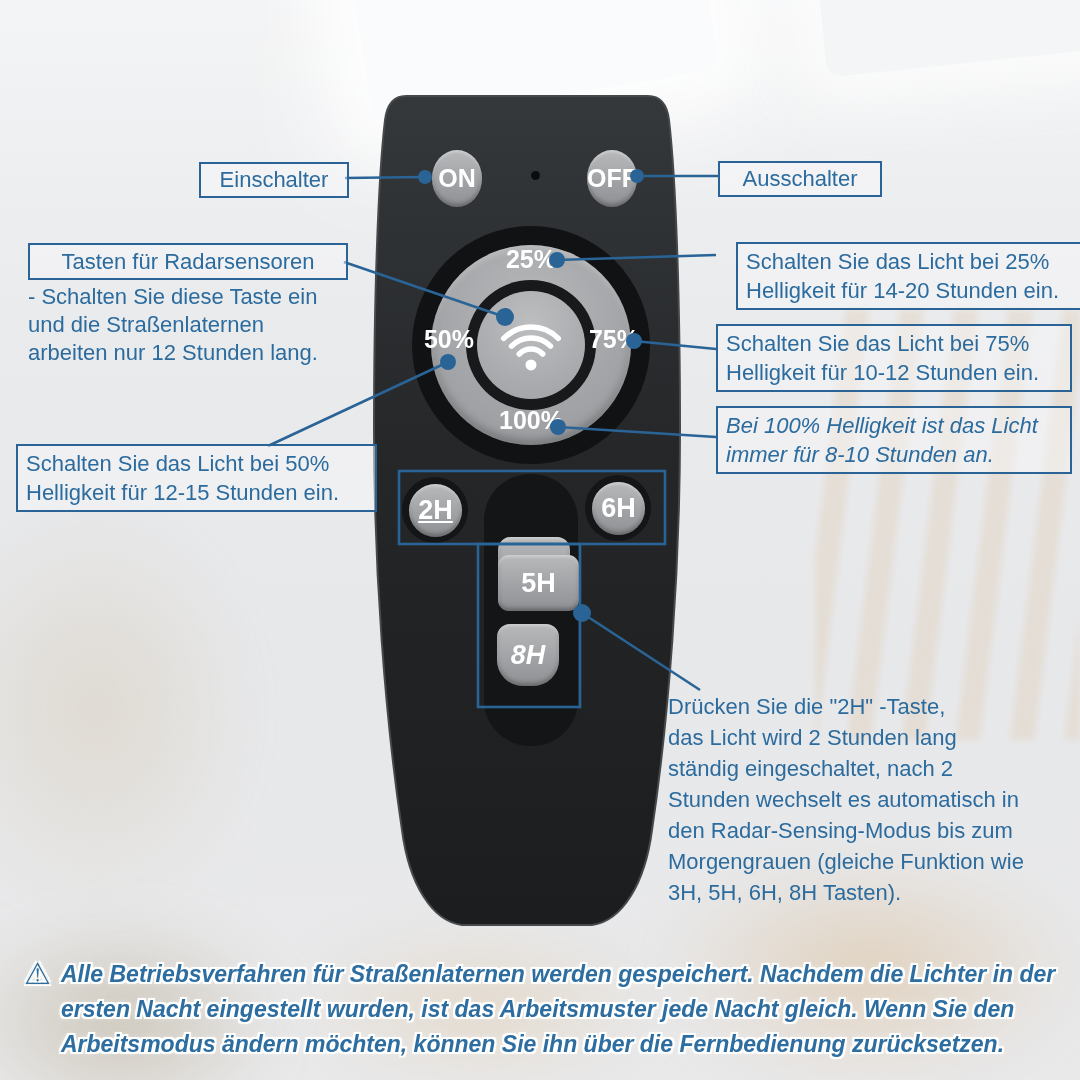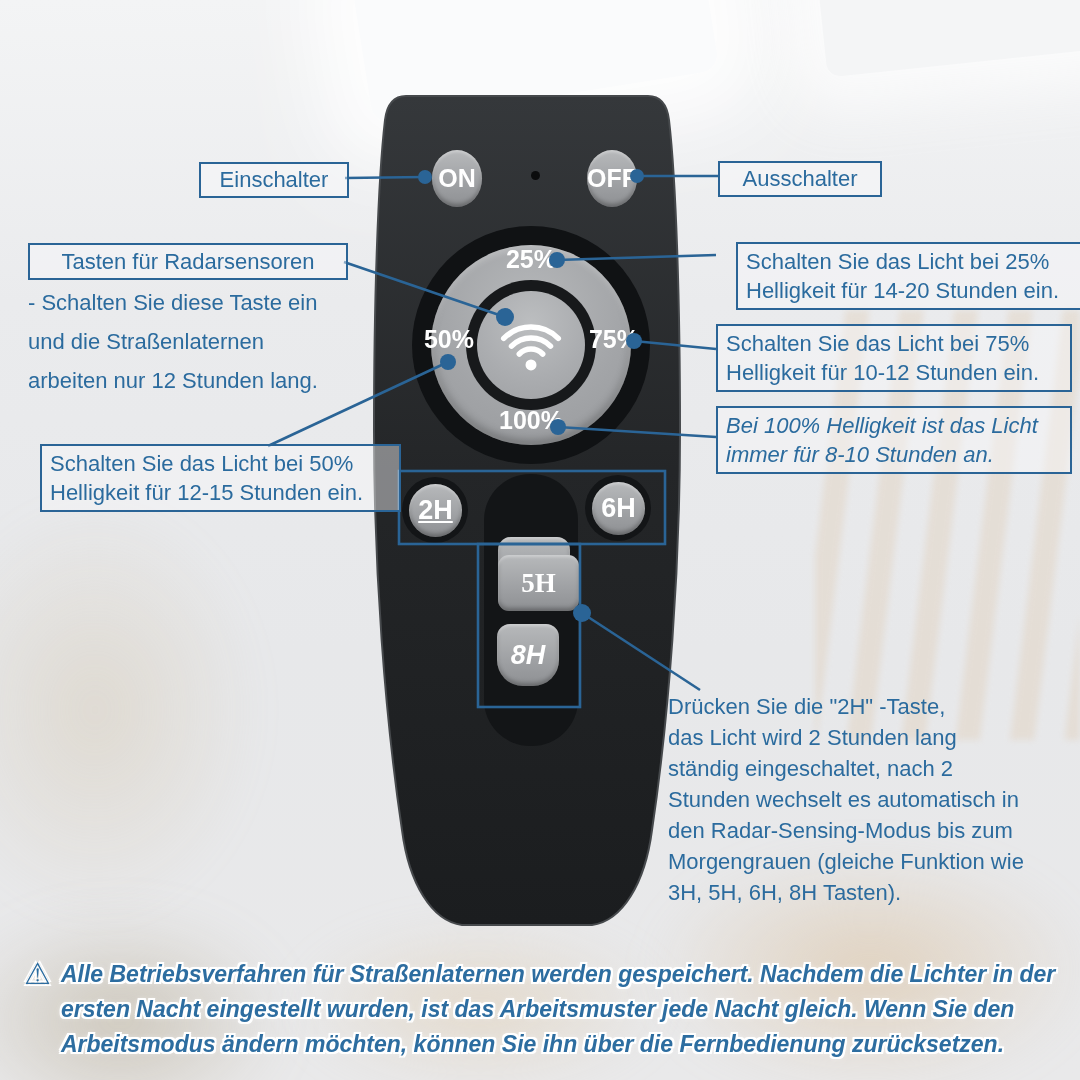--- a/index.html
+++ b/index.html
@@ -48,21 +48,21 @@
   .t-circle{width:53px;height:53px;border-radius:50%;}
   .t-rect{border-radius:13px;}
 
   
   .label-box{position:absolute;display:flex;align-items:center;justify-content:center;
              border:2px solid #2a6496;background:rgba(248,249,251,.45);
              color:#2b6b9e;font-size:22px;}
   .info-box{position:absolute;border:2px solid #2a6496;background:rgba(248,249,251,.45);
             color:#2b6b9e;font-size:22px;line-height:29px;padding:3px 8px;white-space:pre-line;}
   .plain-note{position:absolute;color:#2b6b9e;font-size:22px;white-space:pre-line;}
-  .radar-note{line-height:39px;}
+  .radar-note{line-height:28px;}
   .timer-note{line-height:31px;}
 
   .footer{left:24px;top:957px;width:1040px;display:flex;align-items:flex-start;
           color:#2d6da0;font-style:italic;font-weight:700;font-size:23px;line-height:35px;}
   .footer .txt{white-space:pre-line;
     text-shadow:-2px -2px 0 #fff,2px -2px 0 #fff,-2px 2px 0 #fff,2px 2px 0 #fff,
                  0 -2px 0 #fff,0 2px 0 #fff,-2px 0 0 #fff,2px 0 0 #fff,0 0 6px #fff;}
   .warn{font-family:"DejaVu Sans",sans-serif;font-style:normal;font-size:30px;line-height:34px;
         margin-right:10px;color:#2d6da0;
         text-shadow:-2px -2px 0 #fff,2px -2px 0 #fff,-2px 2px 0 #fff,2px 2px 0 #fff,0 0 6px #fff;}
@@ -116,21 +116,21 @@
       </svg>
     </div>
     <div class="pct" style="left:486px;top:245px;">25%</div>
     <div class="pct" style="left:404px;top:325px;">50%</div>
     <div class="pct" style="left:569px;top:325px;">75%</div>
     <div class="pct" style="left:486px;top:406px;">100%</div>
 
     <div class="btn-gray timer t-circle" style="left:409px;top:484px;text-decoration:underline;">2H</div>
     <div class="btn-gray timer t-rect" style="left:498px;top:497px;width:72px;height:58px;margin-top:40px;">3H</div>
     <div class="btn-gray timer t-circle" style="left:592px;top:482px;text-align:center;">6H</div>
-    <div class="btn-gray timer t-rect" style="left:498px;top:555px;width:81px;height:56px;border-radius:11px;font-family:Liberation Serif, serif;">5H</div>
+    <div class="btn-gray timer t-rect" style="left:498px;top:555px;width:81px;height:56px;border-radius:11px;">5H</div>
     <div class="btn-gray timer t-rect" style="left:497px;top:624px;width:62px;height:62px;border-radius:13px 13px 26px 26px;font-style:italic;">8H</div>
   </div>
 
   <svg class="abs layer-overlay" width="1080" height="1080" viewBox="0 0 1080 1080" style="left:0;top:0;">
     <g stroke="#2a6496" stroke-width="2.6" fill="none">
       <line x1="345" y1="178" x2="425" y2="177"></line>
       <line x1="637" y1="176" x2="718" y2="176"></line>
       <line x1="344" y1="262" x2="505" y2="317"></line>
       <line x1="448" y1="362" x2="268" y2="446"></line>
       <line x1="557" y1="260" x2="716" y2="255"></line>
@@ -153,21 +153,21 @@
   </svg>
 
   <div class="label-box layer-notes" style="left:199px;top:162px;width:146px;height:32px;">Einschalter</div>
   <div class="label-box layer-notes" style="left:718px;top:161px;width:160px;height:32px;">Ausschalter</div>
 
   <div class="label-box layer-notes" style="left:28px;top:243px;width:316px;height:33px;">Tasten für Radarsensoren</div>
   <div class="plain-note radar-note layer-notes" style="left:28px;top:283px;width:330px;">- Schalten Sie diese Taste ein
 und die Straßenlaternen
 arbeiten nur 12 Stunden lang.</div>
 
-  <div class="info-box layer-notes" style="left:16px;top:444px;width:341px;margin-left:24px;">Schalten Sie das Licht bei 50%
+  <div class="info-box layer-notes" style="left:16px;top:444px;width:341px;">Schalten Sie das Licht bei 50%
 Helligkeit für 12-15 Stunden ein.</div>
   <div class="info-box layer-notes" style="left:716px;top:242px;width:336px;margin-left:20px;">Schalten Sie das Licht bei 25%
 Helligkeit für 14-20 Stunden ein.</div>
   <div class="info-box layer-notes" style="left:716px;top:324px;width:336px;">Schalten Sie das Licht bei 75%
 Helligkeit für 10-12 Stunden ein.</div>
   <div class="info-box layer-notes" style="left:716px;top:406px;width:336px;font-style:italic;">Bei 100% Helligkeit ist das Licht
 immer für 8-10 Stunden an.</div>
 
   <div class="plain-note timer-note layer-notes" style="left:668px;top:691px;width:400px;">Drücken Sie die "2H" -Taste,
 das Licht wird 2 Stunden lang

